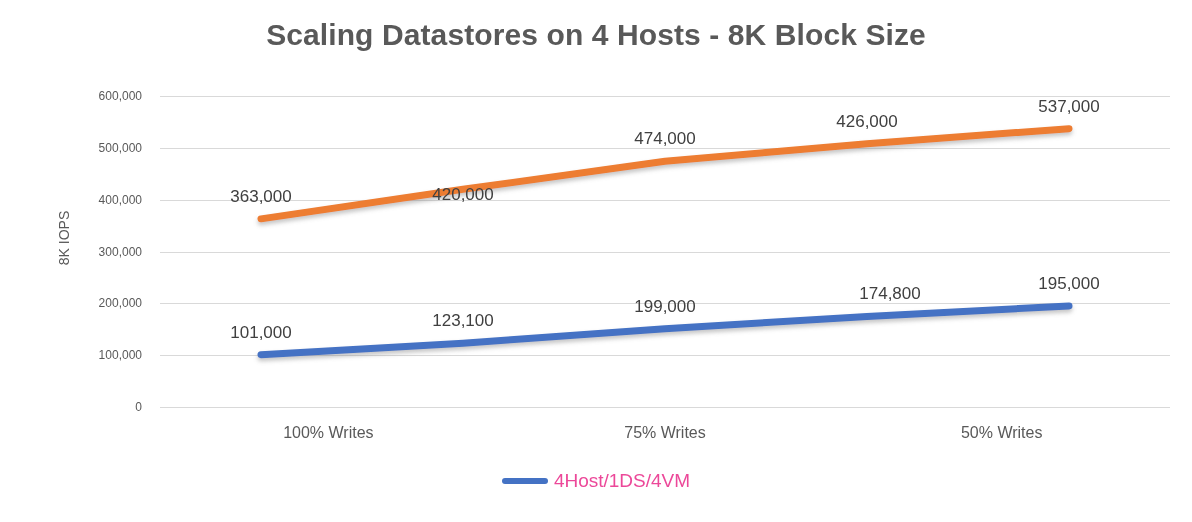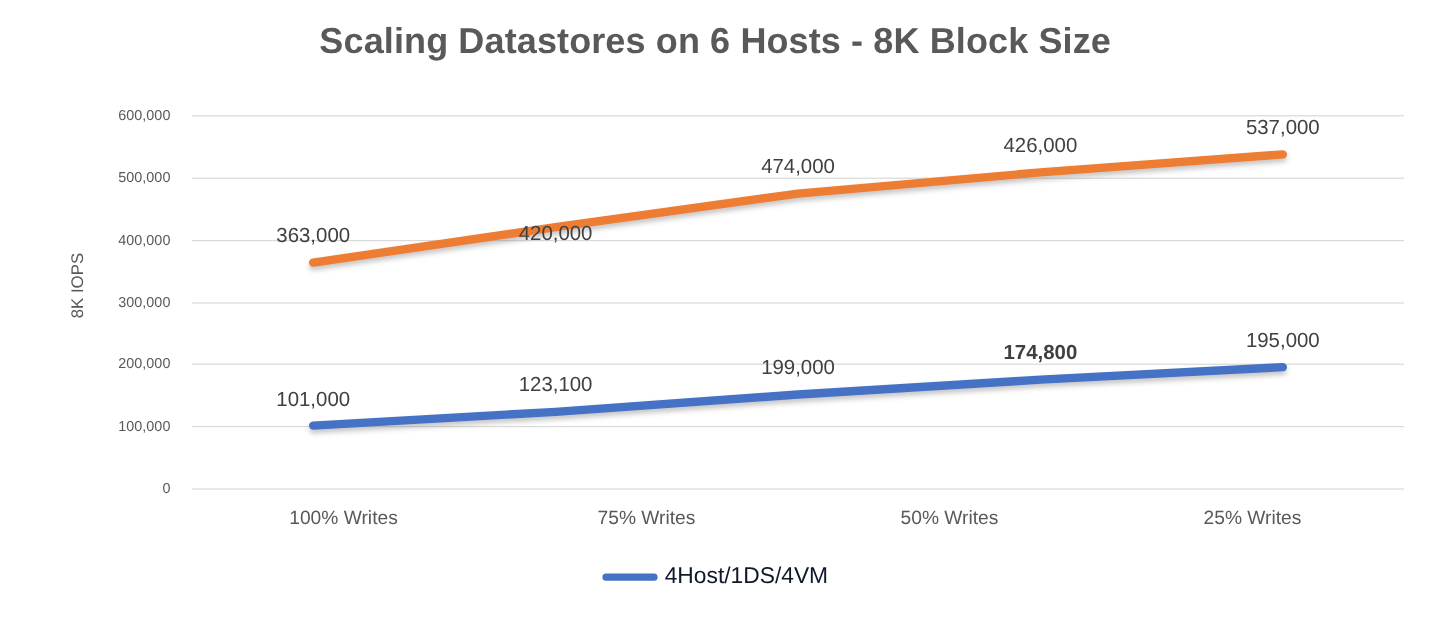--- a/index.html
+++ b/index.html
@@ -141,30 +141,30 @@
     align-items: center;
     gap: 6px;
   }
   .legend-swatch {
     width: 46px;
     height: 6px;
     border-radius: 3px;
   }
   .legend-text {
     font-size: 19px;
-    color: #0f172a;
+    color: #ec4899;
     white-space: nowrap;
   }
 </style>
 </head>
 <body>
 
 <div id="chart-root">
 
-  <div class="chart-title">Scaling Datastores on 6 Hosts - 8K Block Size</div>
+  <div class="chart-title">Scaling Datastores on 4 Hosts - 8K Block Size</div>
 
   <div class="y-axis-title">8K IOPS</div>
 
   <div class="y-labels">
       <div class="y-tick-label" style="top: 311px;">0</div>
       <div class="y-tick-label" style="top: 259.167px;">100,000</div>
       <div class="y-tick-label" style="top: 207.333px;">200,000</div>
       <div class="y-tick-label" style="top: 155.5px;">300,000</div>
       <div class="y-tick-label" style="top: 103.667px;">400,000</div>
       <div class="y-tick-label" style="top: 51.8333px;">500,000</div>
@@ -187,35 +187,34 @@
             <feDropShadow dx="0" dy="3" stdDeviation="2.2" flood-color="#808080" flood-opacity="0.45"></feDropShadow>
           </filter>
         </defs>
         <polyline points="101,258.6483333333333 303,247.19316666666668 505,232.73166666666668 707,220.39533333333333 909,209.925" fill="none" stroke="#4472C4" stroke-width="7" stroke-linecap="round" stroke-linejoin="round" filter="url(#lnshadow)"></polyline>
         <polyline points="101,122.845 303,93.30000000000001 505,65.31 707,47.68666666666667 909,32.65499999999997" fill="none" stroke="#ED7D31" stroke-width="7" stroke-linecap="round" stroke-linejoin="round" filter="url(#lnshadow)"></polyline>
       </svg>
     <div class="labels-layer">
         <div class="data-label" style="left: 101px; top: 246.648px;">101,000</div>
         <div class="data-label" style="left: 303px; top: 235.193px;">123,100</div>
         <div class="data-label" style="left: 505px; top: 220.732px;">199,000</div>
-        <div class="data-label" style="left: 707px; top: 208.395px; font-weight: bold;">174,800</div>
+        <div class="data-label" style="left: 730px; top: 208.395px;">174,800</div>
         <div class="data-label" style="left: 909px; top: 197.925px;">195,000</div>
         <div class="data-label" style="left: 101px; top: 110.845px;">363,000</div>
         <div class="data-label" style="left: 303px; top: 81.3px; margin-top: 28px;">420,000</div>
         <div class="data-label" style="left: 505px; top: 53.31px;">474,000</div>
         <div class="data-label" style="left: 707px; top: 35.6867px;">426,000</div>
         <div class="data-label" style="left: 909px; top: 20.655px;">537,000</div>
       </div>
   </div>
 
   <div class="x-labels">
       <div class="x-label">100% Writes</div>
       <div class="x-label">75% Writes</div>
       <div class="x-label">50% Writes</div>
-      <div class="x-label">25% Writes</div>
     </div>
 
   <div class="legend">
       <div class="legend-item">
         <span class="legend-swatch" style="background: rgb(68, 114, 196);"></span>
         <span class="legend-text">4Host/1DS/4VM</span>
       </div>
     </div>
 
 </div>

